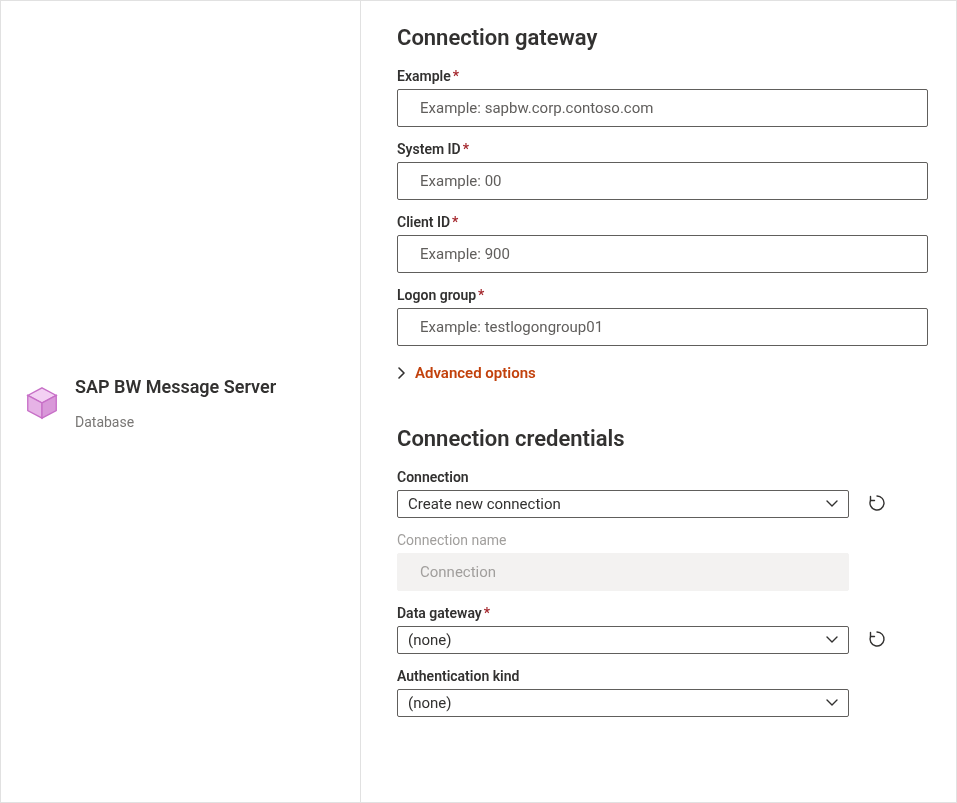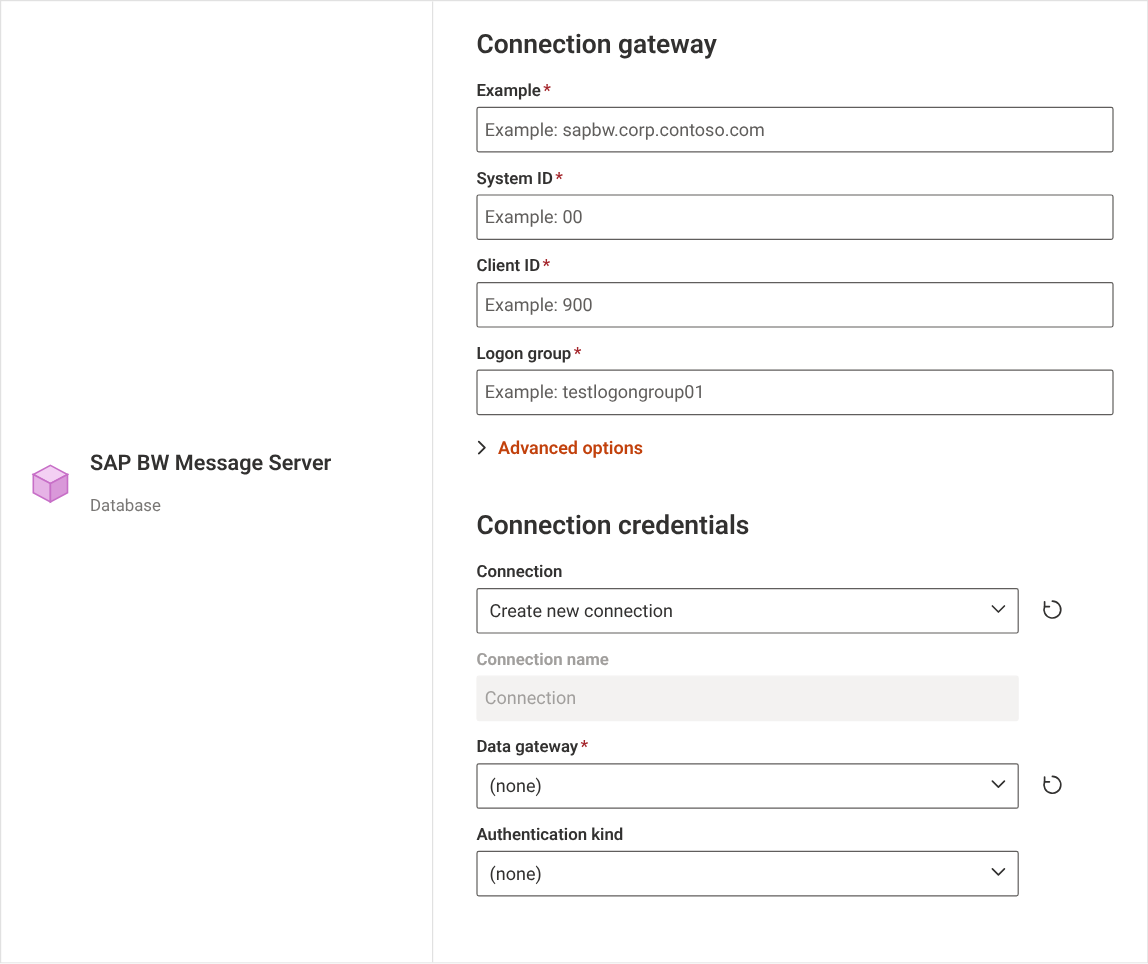--- a/index.html
+++ b/index.html
@@ -41,28 +41,28 @@
   }
   h2.section-title.second { margin-top: 44px; }
   .field { margin-bottom: 14px; }
   .field-label {
     font-size: 14px;
     font-weight: 600;
     color: #323130;
     margin-bottom: 5px;
     display: block;
   }
-  .field-label.muted { color: #a19f9d; font-weight: 700; }
+  .field-label.muted { color: #a19f9d; font-weight: 400; }
   .req { color: #a4262c; margin-left: 2px; }
   .text-input {
     width: 100%;
     height: 38px;
     border: 1px solid #605e5c;
     border-radius: 2px;
-    padding: 0 6px;
+    padding: 0 22px;
     font-size: 15px;
     font-family: inherit;
     background: #fff;
     color: #323130;
   }
   .text-input::placeholder { color: #605e5c; }
   .text-input.disabled {
     background: #f3f2f1;
     border-color: #f3f2f1;
     color: #a19f9d;
@@ -86,21 +86,21 @@
     gap: 14px;
   }
   .select-wrap {
     position: relative;
     flex: 0 0 452px;
     width: 452px;
   }
   .select-wrap.full { flex: 1; width: auto; max-width: 452px;}
   .select-input {
     width: 100%;
-    height: 38px;
+    height: 28px;
     border: 1px solid #605e5c;
     border-radius: 2px;
     padding: 0 34px 0 10px;
     font-size: 15px;
     font-family: inherit;
     background: #fff;
     color: #323130;
     cursor: pointer;
     text-align: left;
   }

